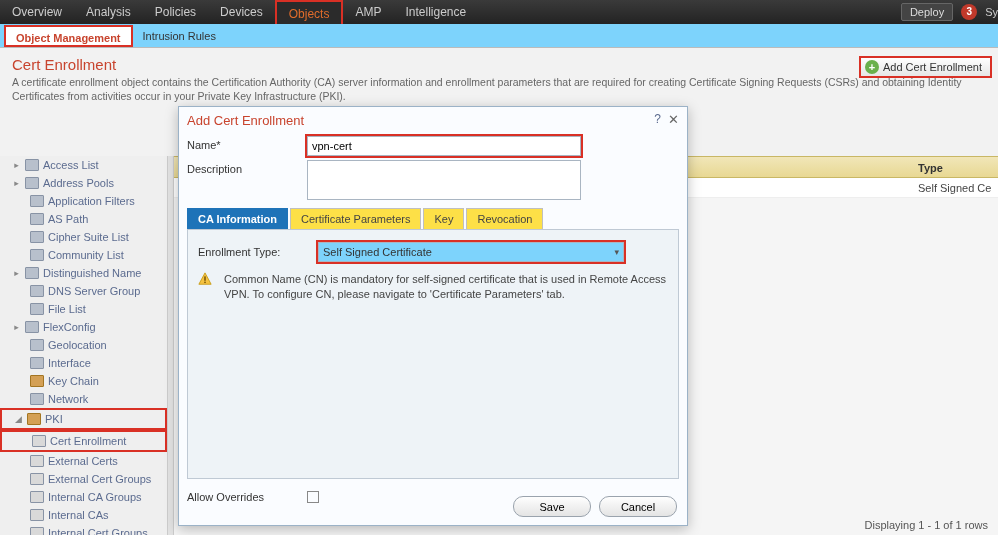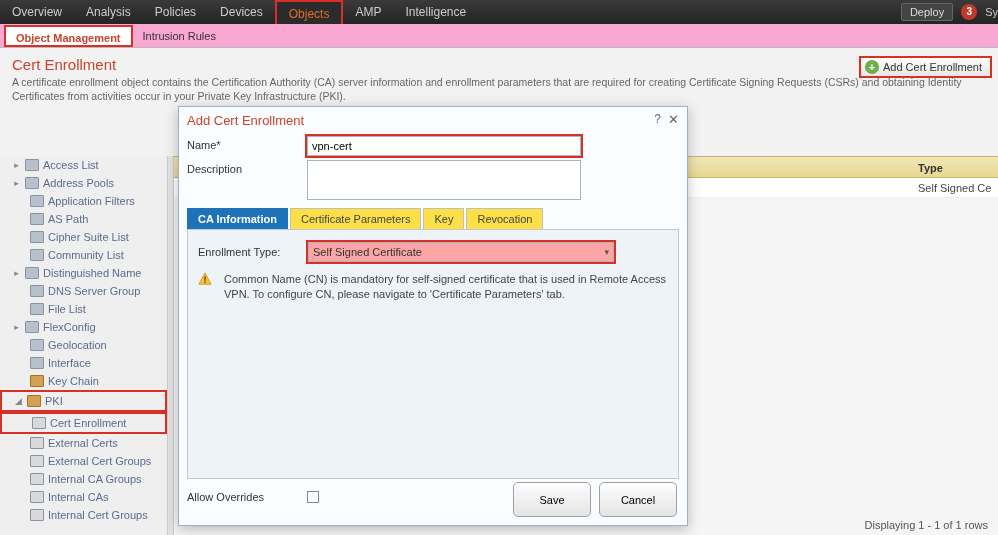--- a/index.html
+++ b/index.html
@@ -6,21 +6,21 @@
   body{width:998px;height:535px;overflow:hidden;background:#f2f2f2;font-size:11px;color:#333;position:relative}
   
   .topnav{height:24px;background:linear-gradient(#3a3a3a,#232323);display:flex;align-items:stretch;color:#ccc;position:relative}
   .topnav .tab{padding:0 12px;line-height:24px;cursor:pointer;font-size:12px}
   .topnav .tab.active{color:#e06c2b;font-weight:normal;border:2px solid #d93025;border-bottom:none;background:#2b2b2b}
   .topnav .spacer{flex:1}
   .deploy{margin:3px 6px 0 0;height:18px;padding:0 8px;background:#444;color:#ddd;border:1px solid #666;border-radius:2px;font-size:11px}
   .alert-badge{width:16px;height:16px;border-radius:50%;background:#c0392b;color:#fff;line-height:16px;text-align:center;margin:4px 4px 0 2px;font-size:10px;font-weight:bold}
   .sy{color:#ccc;line-height:24px;margin-left:4px}
   
-  .subnav{height:24px;background:#f9a8d4;border-bottom:1px solid #bbb;display:flex;align-items:stretch;padding-left:4px}
+  .subnav{height:24px;background:#7dd3fc;border-bottom:1px solid #bbb;display:flex;align-items:stretch;padding-left:4px}
   .subnav .stab{padding:0 10px;line-height:22px;font-size:11px;margin-top:1px;cursor:pointer}
   .subnav .stab.active{color:#c8442e;font-weight:bold;border:2px solid #d93025;background:#fff}
   
   .page{position:absolute;top:48px;left:0;right:0;bottom:0;background:#f2f2f2}
   .page-title{color:#c8442e;font-size:15px;padding:8px 12px 2px}
   .page-desc{color:#666;font-size:10.5px;padding:0 12px 6px;line-height:1.35}
   .add-btn{position:absolute;top:56px;right:6px;height:22px;border:2px solid #d93025;background:linear-gradient(#fefefe,#e6e6e6);padding:0 8px 0 4px;font-size:11px;display:flex;align-items:center;gap:4px;cursor:pointer}
   .add-btn .plus{width:14px;height:14px;border-radius:50%;background:#6ab04c;color:#fff;line-height:14px;text-align:center;font-weight:bold;font-size:11px}
   
   .sidebar{position:absolute;top:108px;left:0;width:168px;bottom:0;background:#efefef;border-right:1px solid #ccc;overflow:hidden}
@@ -51,32 +51,32 @@
   .form-row{display:flex;padding:2px 8px;align-items:flex-start}
   .form-row label{width:120px;padding-top:3px;color:#333;font-size:11px}
   .form-row input[type=text]{border:1px solid #a9b5c2;height:20px;padding:0 4px;font-size:11px;width:274px}
   .form-row textarea{border:1px solid #a9b5c2;width:274px;height:40px;resize:none;font-size:11px;padding:2px 4px}
   .hl-input{outline:2px solid #d93025}
   .dlg-tabs{display:flex;margin:6px 8px 0;gap:2px}
   .dlg-tabs .dt{padding:4px 10px;font-size:11px;background:#fde047;border:1px solid #bfbfbf;border-bottom:none;cursor:pointer;color:#444}
   .dlg-tabs .dt.active{background:#1e73b8;color:#fff;font-weight:bold;border-color:#1e73b8}
   .dlg-pane{margin:0 8px;border:1px solid #bfc9d4;background:#eef3f7;height:250px;padding:10px}
   .enr-row{display:flex;align-items:center;margin-bottom:8px}
-  .enr-row label{width:108px;color:#333;font-size:11px}
+  .enr-row label{width:118px;color:#333;font-size:11px}
   .select-wrap{position:relative;width:310px;border:2px solid #d93025}
-  .select-wrap .sel{height:20px;border:1px solid #a9b5c2;background:#fca5a5;display:flex;align-items:center;padding:0 4px;font-size:11px;justify-content:space-between}
+  .select-wrap .sel{height:20px;border:1px solid #a9b5c2;background:#7dd3fc;display:flex;align-items:center;padding:0 4px;font-size:11px;justify-content:space-between}
   .select-wrap .sel .arrow{font-size:9px;color:#555}
   .warn{display:flex;gap:12px;margin-top:4px;color:#444;font-size:11px;line-height:1.4}
   .warn .wicon{width:14px;height:14px;flex:none}
   .warn .wicon svg{width:14px;height:14px}
   .ao-row{display:flex;margin:12px 8px 0}
   .ao-row label{width:120px;font-size:11px}
   .ao-row .cb{width:12px;height:12px;border:1px solid #888;display:inline-block}
   .dlg-buttons{position:absolute;bottom:8px;right:10px;display:flex;gap:8px}
-  .dlg-buttons button{width:78px;height:35px;background:linear-gradient(#fefefe,#e4e4e4);border:1px solid #9aa3ad;border-radius:5px;font-size:11px;cursor:pointer}
+  .dlg-buttons button{width:78px;height:21px;background:linear-gradient(#fefefe,#e4e4e4);border:1px solid #9aa3ad;border-radius:10px;font-size:11px;cursor:pointer}
 </style>
 </head>
 <body>
 
 <div class="topnav">
   <div class="tab">Overview</div>
   <div class="tab">Analysis</div>
   <div class="tab">Policies</div>
   <div class="tab">Devices</div>
   <div class="tab active">Objects</div>
@@ -148,20 +148,24 @@
           <span>Geolocation</span>
         </li>
         <li class="l2">
           <span class="ic "></span>
           <span>Interface</span>
         </li>
         <li class="l2">
           <span class="ic key"></span>
           <span>Key Chain</span>
         </li>
+        <li class="l2">
+          <span class="ic "></span>
+          <span>Network</span>
+        </li>
         <li class="l1 hl-red">
           <span class="exp">◢</span>
           <span class="ic key"></span>
           <span>PKI</span>
         </li>
         <li class="l2 hl-red">
           <span class="ic folder"></span>
           <span>Cert Enrollment</span>
         </li>
         <li class="l2">

